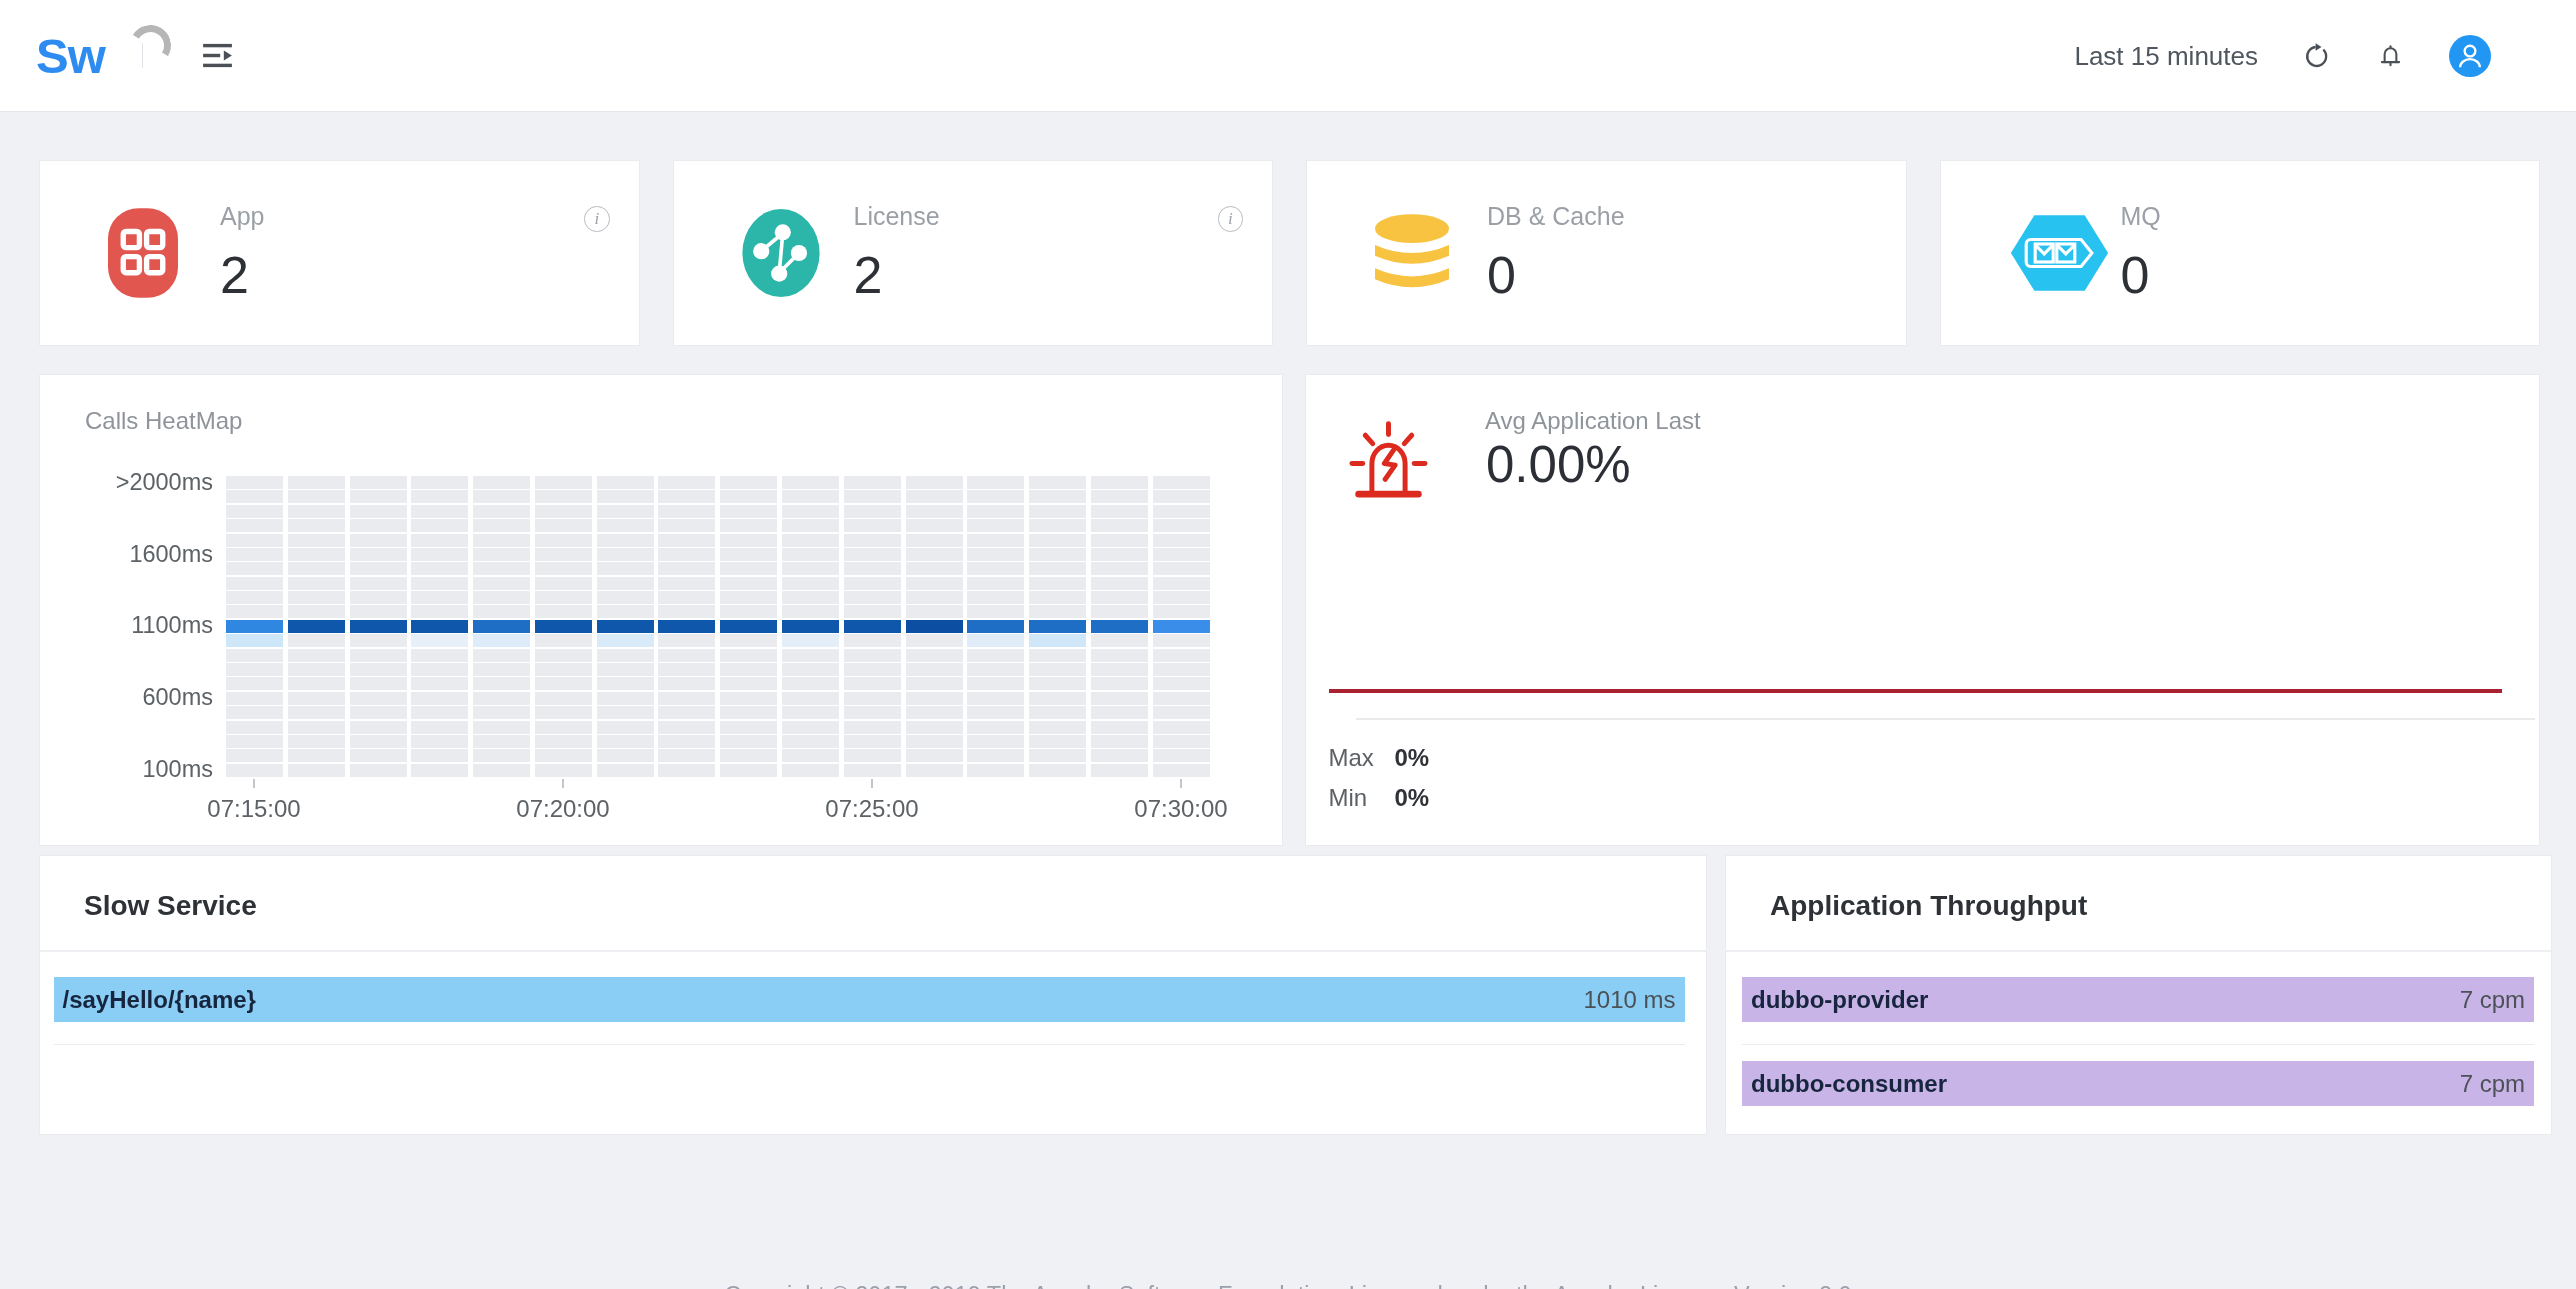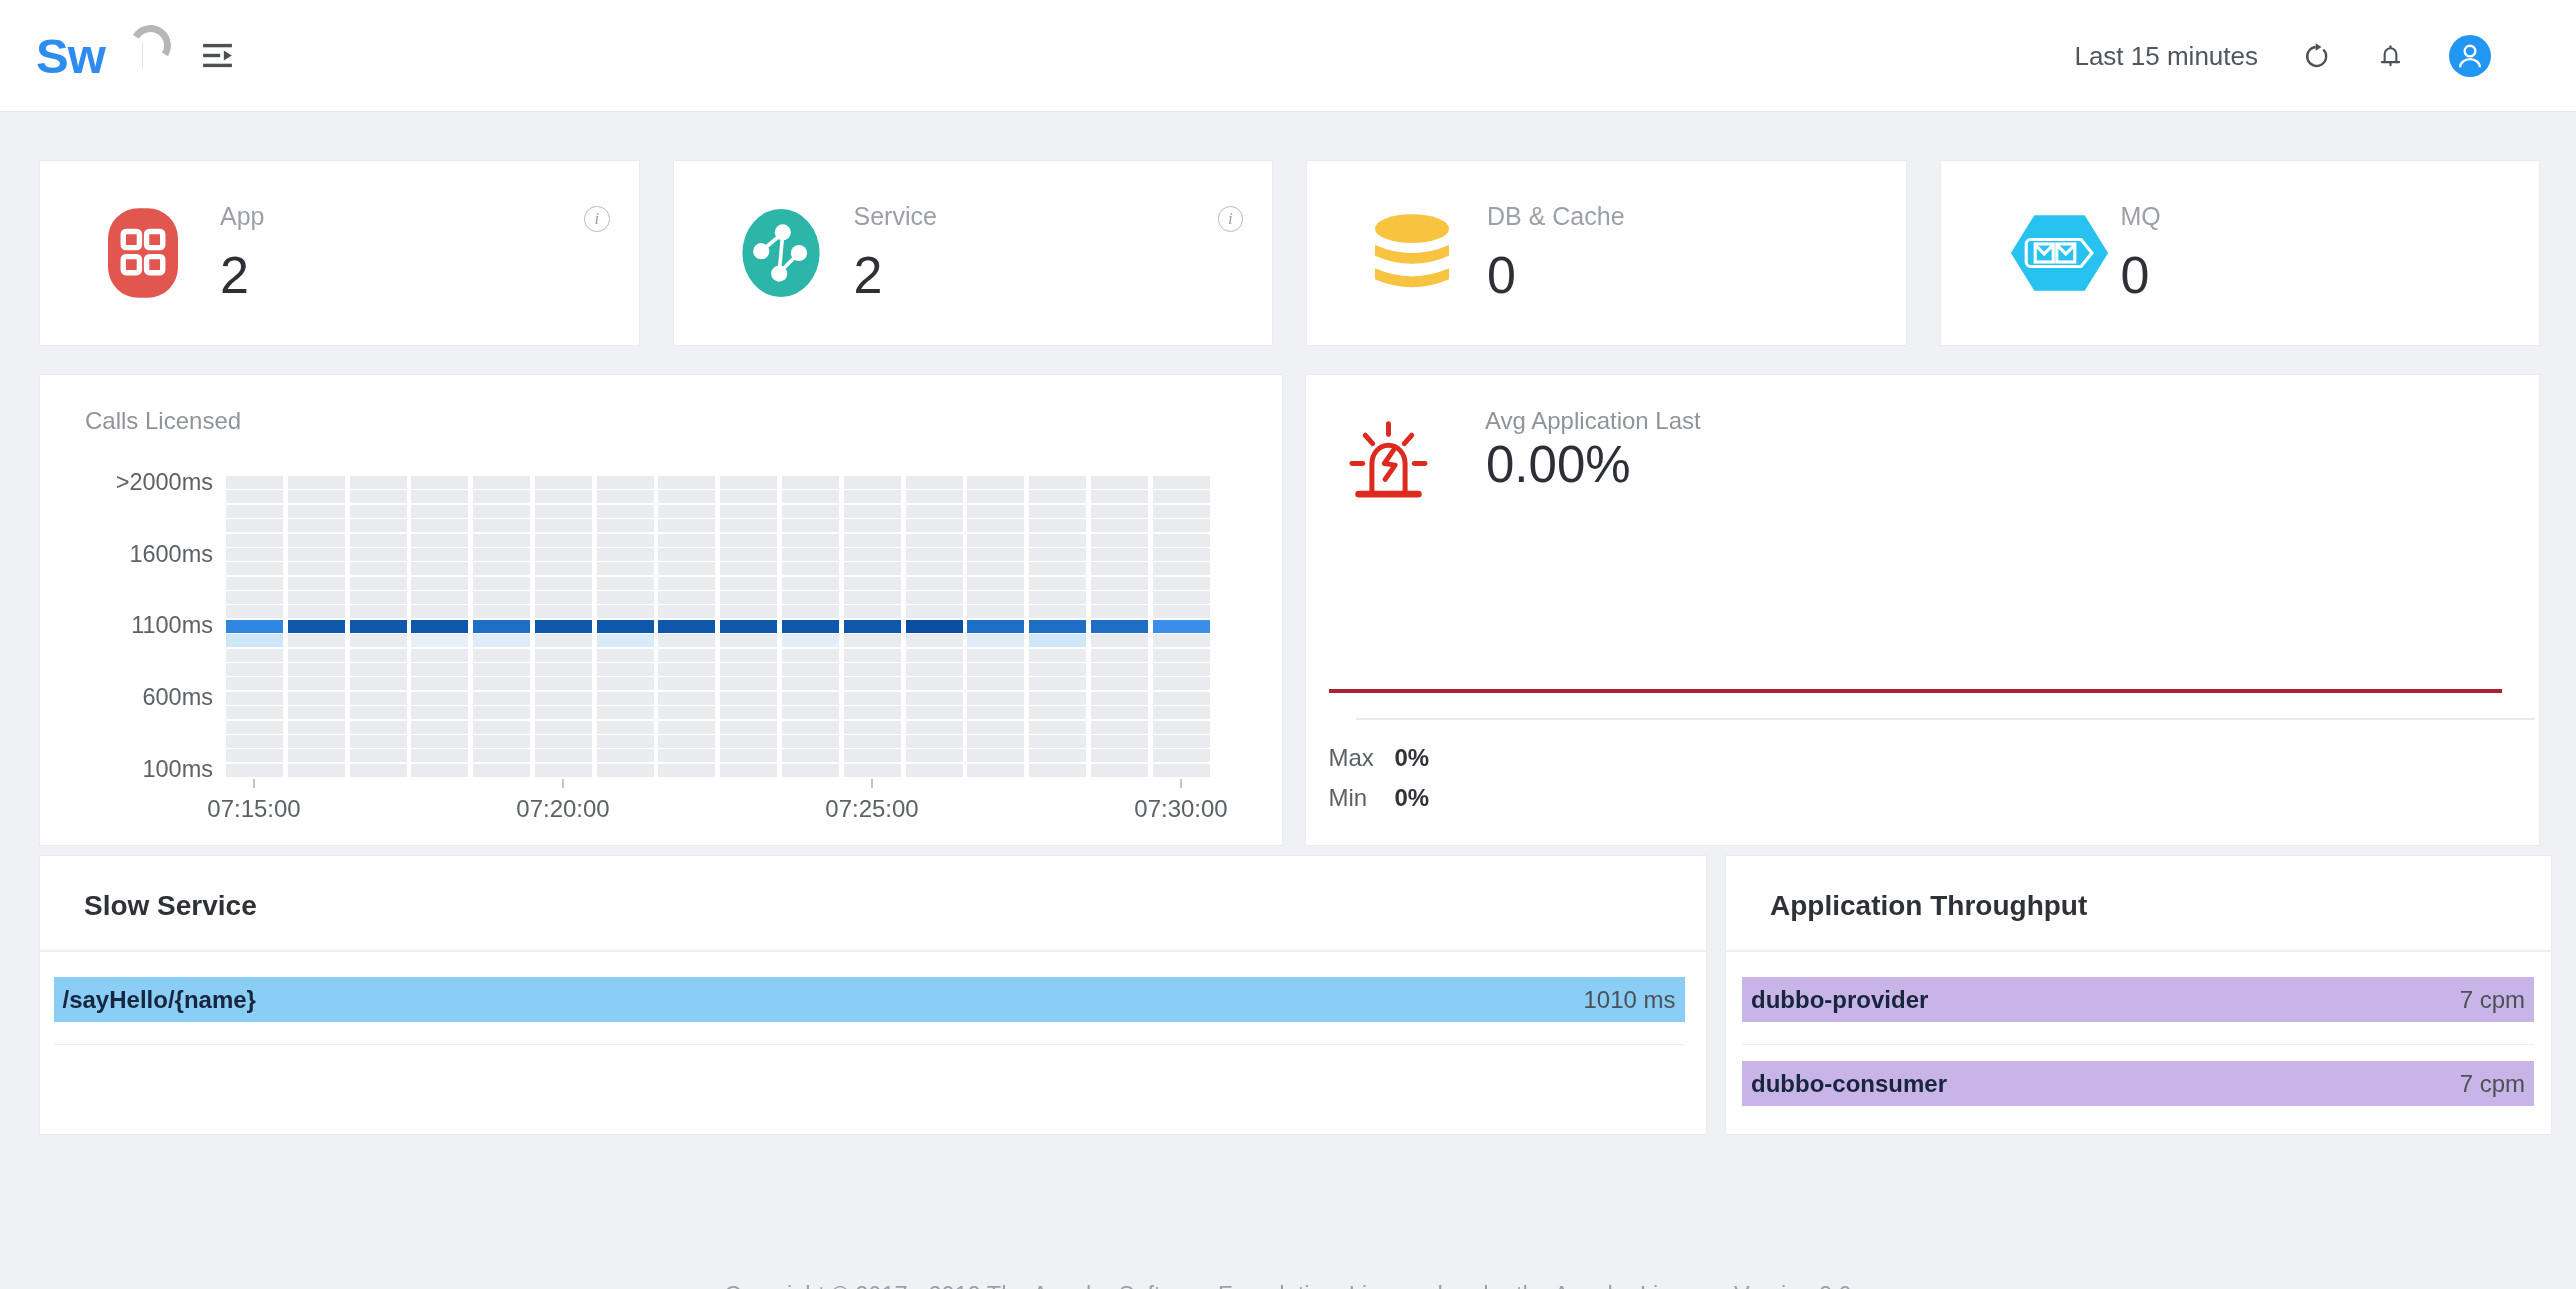--- a/index.html
+++ b/index.html
@@ -154,21 +154,21 @@
             </g>
             <g fill="#fff">
               <circle cx="45" cy="26" r="9"></circle>
               <circle cx="21" cy="47" r="9"></circle>
               <circle cx="41" cy="72" r="9"></circle>
               <circle cx="63" cy="49" r="9"></circle>
             </g>
           </svg>
         </div>
         <div class="card-meta">
-          <div class="card-label">Service</div>
+          <div class="card-label">License</div>
           <div class="card-value">2</div>
         </div>
         <div class="info-badge">i</div>
       </div>
       <div class="card">
         <div class="card-icon">
           <svg width="74" height="78" viewBox="0 0 82 86">
             <g fill="#f7c340">
               <ellipse cx="41" cy="16" rx="41" ry="16"></ellipse>
               <path d="M0,34 q41,18 82,0 v12 q-41,18 -82,0 z"></path>
@@ -195,21 +195,21 @@
           </svg>
         </div>
         <div class="card-meta">
           <div class="card-label">MQ</div>
           <div class="card-value">0</div>
         </div>
       </div>
     </div>
 
   <div id="heatmap-panel" class="panel">
-    <div class="panel-subtitle">Calls Licensed</div>
+    <div class="panel-subtitle">Calls HeatMap</div>
     <div id="hm-ylabels">
         <div class="hm-yl" style="top: 96px;">&gt;2000ms</div>
         <div class="hm-yl" style="top: 168px;">1600ms</div>
         <div class="hm-yl" style="top: 239px;">1100ms</div>
         <div class="hm-yl" style="top: 311px;">600ms</div>
         <div class="hm-yl" style="top: 383px;">100ms</div>
       </div>
     <div id="hm-grid">
         <div class="hm-cell" style="left: 0px; top: 0px; background: rgb(233, 235, 239);"></div>
         <div class="hm-cell" style="left: 62px; top: 0px; background: rgb(233, 235, 239);"></div>

